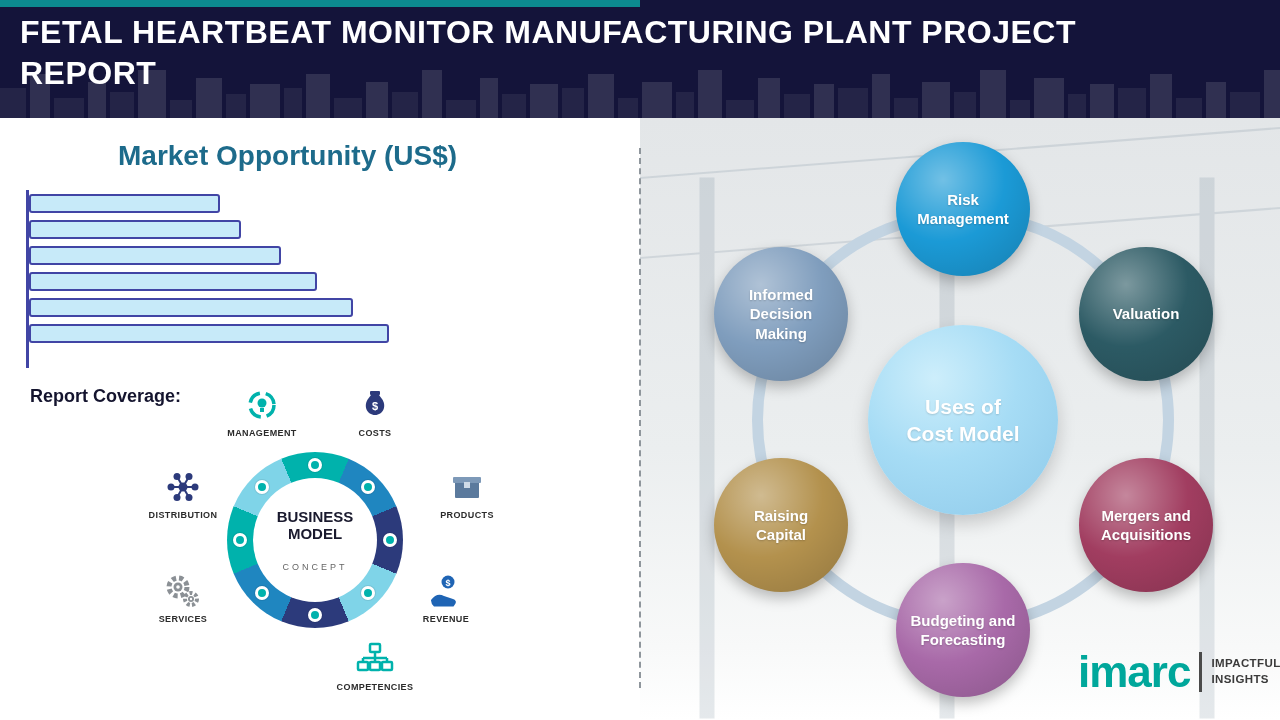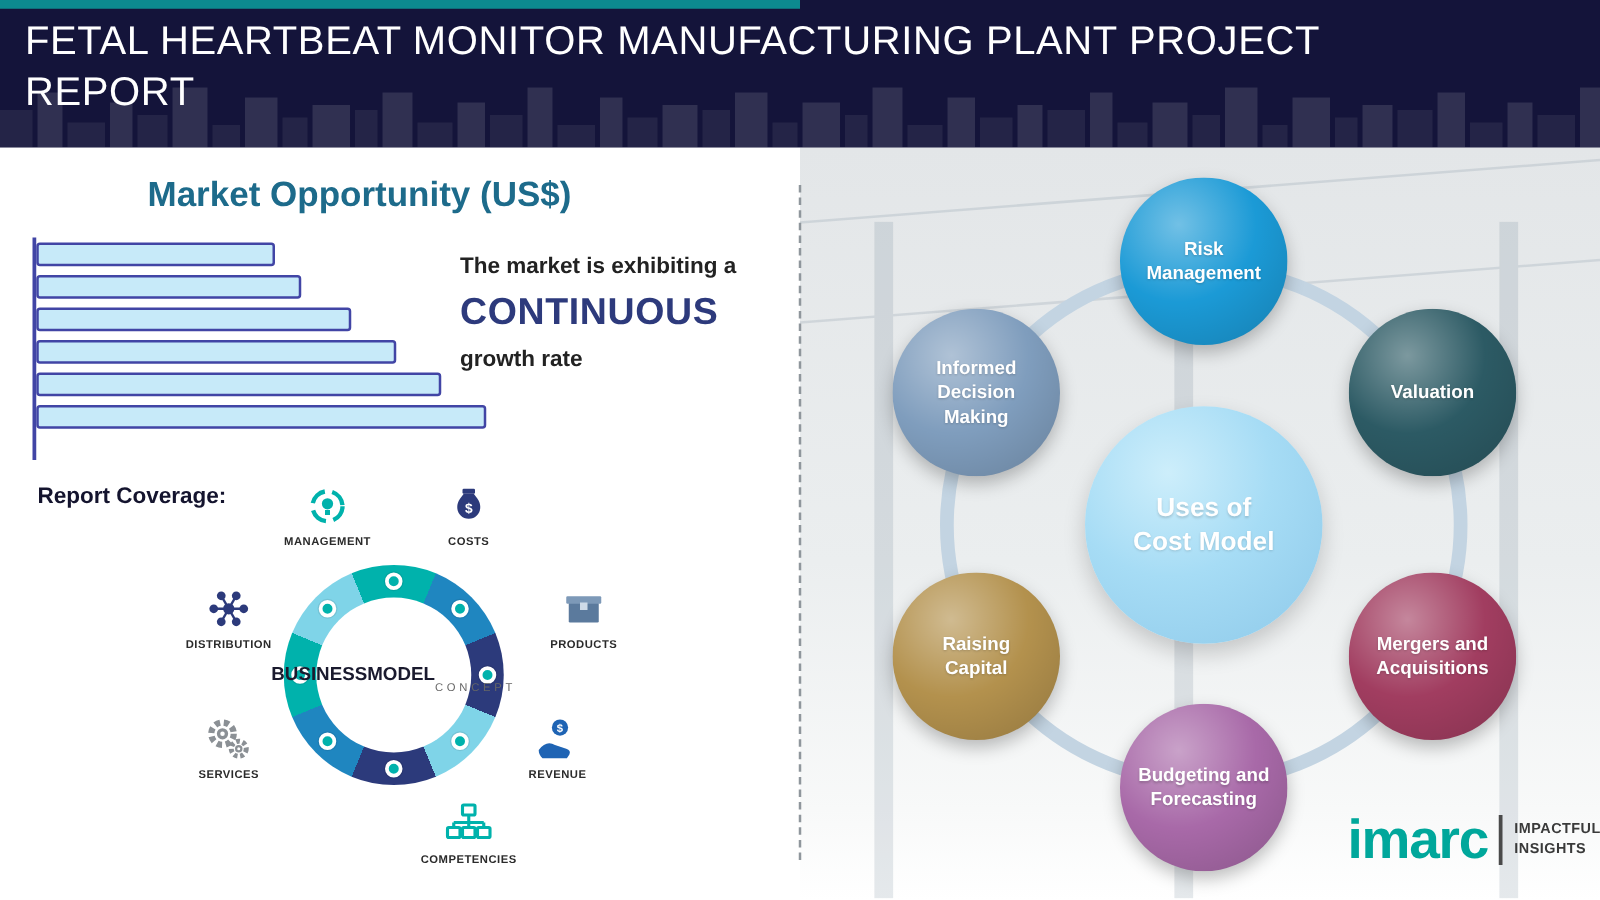--- a/index.html
+++ b/index.html
@@ -3,21 +3,21 @@
 <meta charset="utf-8">
 <style>
   * { margin:0; padding:0; box-sizing:border-box; }
   body { font-family:"Liberation Sans", sans-serif; background:#777; }
   .stage { position:relative; width:1280px; height:720px; background:#fff; overflow:hidden; margin:0 auto; }
 
   
   .header { position:absolute; left:0; top:0; width:1280px; height:118px; background:#14143a; z-index:5; }
   .header-accent { position:absolute; left:0; top:0; width:640px; height:7px; background:#0c8a8f; z-index:7; }
   .header-title { position:absolute; left:20px; top:12px; max-width:1160px; color:#ffffff; font-size:32px;
-                  font-weight:normal; letter-spacing:0.5px; line-height:1.28; z-index:6; }
+                  font-weight:bold; letter-spacing:0.5px; line-height:1.28; z-index:6; }
   .skyline { position:absolute; left:0; bottom:0; width:1280px; height:58px; z-index:5; }
   .skyline rect { fill:rgba(255,255,255,0.07); }
   .skyline rect:nth-child(even) { fill:rgba(255,255,255,0.12); }
 
   
   .left-panel { position:absolute; left:0; top:118px; width:640px; height:602px; background:#ffffff; }
   .section-title { position:absolute; left:118px; top:22px; font-size:28px; font-weight:bold; color:#1d6b8b; }
 
   .chart-axis { position:absolute; left:26px; top:72px; width:3px; height:178px; background:#4145a5; }
   .bar-chart { position:absolute; left:29px; top:76px; width:370px; }
@@ -30,21 +30,21 @@
   .coverage-label { position:absolute; left:30px; top:268px; font-size:18px; font-weight:bold; color:#14142e; }
 
   
   .bm-diagram { position:absolute; left:215px; top:322px; width:200px; height:200px; }
   .bm-ring { position:absolute; left:12px; top:12px; width:176px; height:176px; border-radius:50%;
              background:conic-gradient(from -22.5deg, #00b2ac 0 12.5%, #1f86c0 0 25%, #2c3a7b 0 37.5%,
                         #7fd4e8 0 50%, #2c3a7b 0 62.5%, #1f86c0 0 75%, #00b2ac 0 87.5%, #7fd4e8 0 100%); }
   .bm-ring::after { content:''; position:absolute; inset:26px; background:#ffffff; border-radius:50%; }
   .bm-dot { position:absolute; width:14px; height:14px; border-radius:50%; background:#00b2ac;
             border:3px solid #ffffff; box-shadow:0 0 0 1px rgba(0,0,0,0.08); }
-  .bm-center { position:absolute; inset:0; display:flex; flex-direction:row; align-items:center;
+  .bm-center { position:absolute; inset:0; display:flex; flex-direction:column; align-items:center;
                justify-content:center; text-align:center; }
   .bm-center .t1 { font-size:15px; font-weight:bold; color:#1a1a2e; line-height:1.15; }
   .bm-center .t2 { font-size:9px; color:#666666; letter-spacing:3px; margin-top:20px; }
 
   .bm-item { position:absolute; width:90px; text-align:center; }
   .bm-item svg { display:block; margin:0 auto; }
   .bm-item-label { display:block; margin-top:4px; font-size:9px; font-weight:bold; color:#2b2b2b; letter-spacing:0.4px; }
 
   
   .divider { position:absolute; left:639px; top:148px; height:540px; border-left:2px dashed #8f969c; z-index:4; }
@@ -147,25 +147,20 @@
     <div class="chart-axis"></div>
     <div class="bar-chart" id="bar-chart">
         <div class="bar" style="width: 190.8px;"></div>
         <div class="bar" style="width: 212.4px;"></div>
         <div class="bar" style="width: 252px;"></div>
         <div class="bar" style="width: 288px;"></div>
         <div class="bar" style="width: 324px;"></div>
         <div class="bar" style="width: 360px;"></div>
       </div>
 
-    <div class="growth-block">
-      <div class="growth-line">The market is exhibiting a</div>
-      <div class="growth-highlight">CONTINUOUS</div>
-      <div class="growth-line">growth rate</div>
-    </div>
 
     <div class="coverage-label">Report Coverage:</div>
 
     <div class="bm-diagram">
       <div class="bm-ring"></div>
       <div class="bm-dot" style="left:93px;top:18px"></div>
       <div class="bm-dot" style="left:146px;top:40px"></div>
       <div class="bm-dot" style="left:168px;top:93px"></div>
       <div class="bm-dot" style="left:146px;top:146px"></div>
       <div class="bm-dot" style="left:93px;top:168px"></div>

